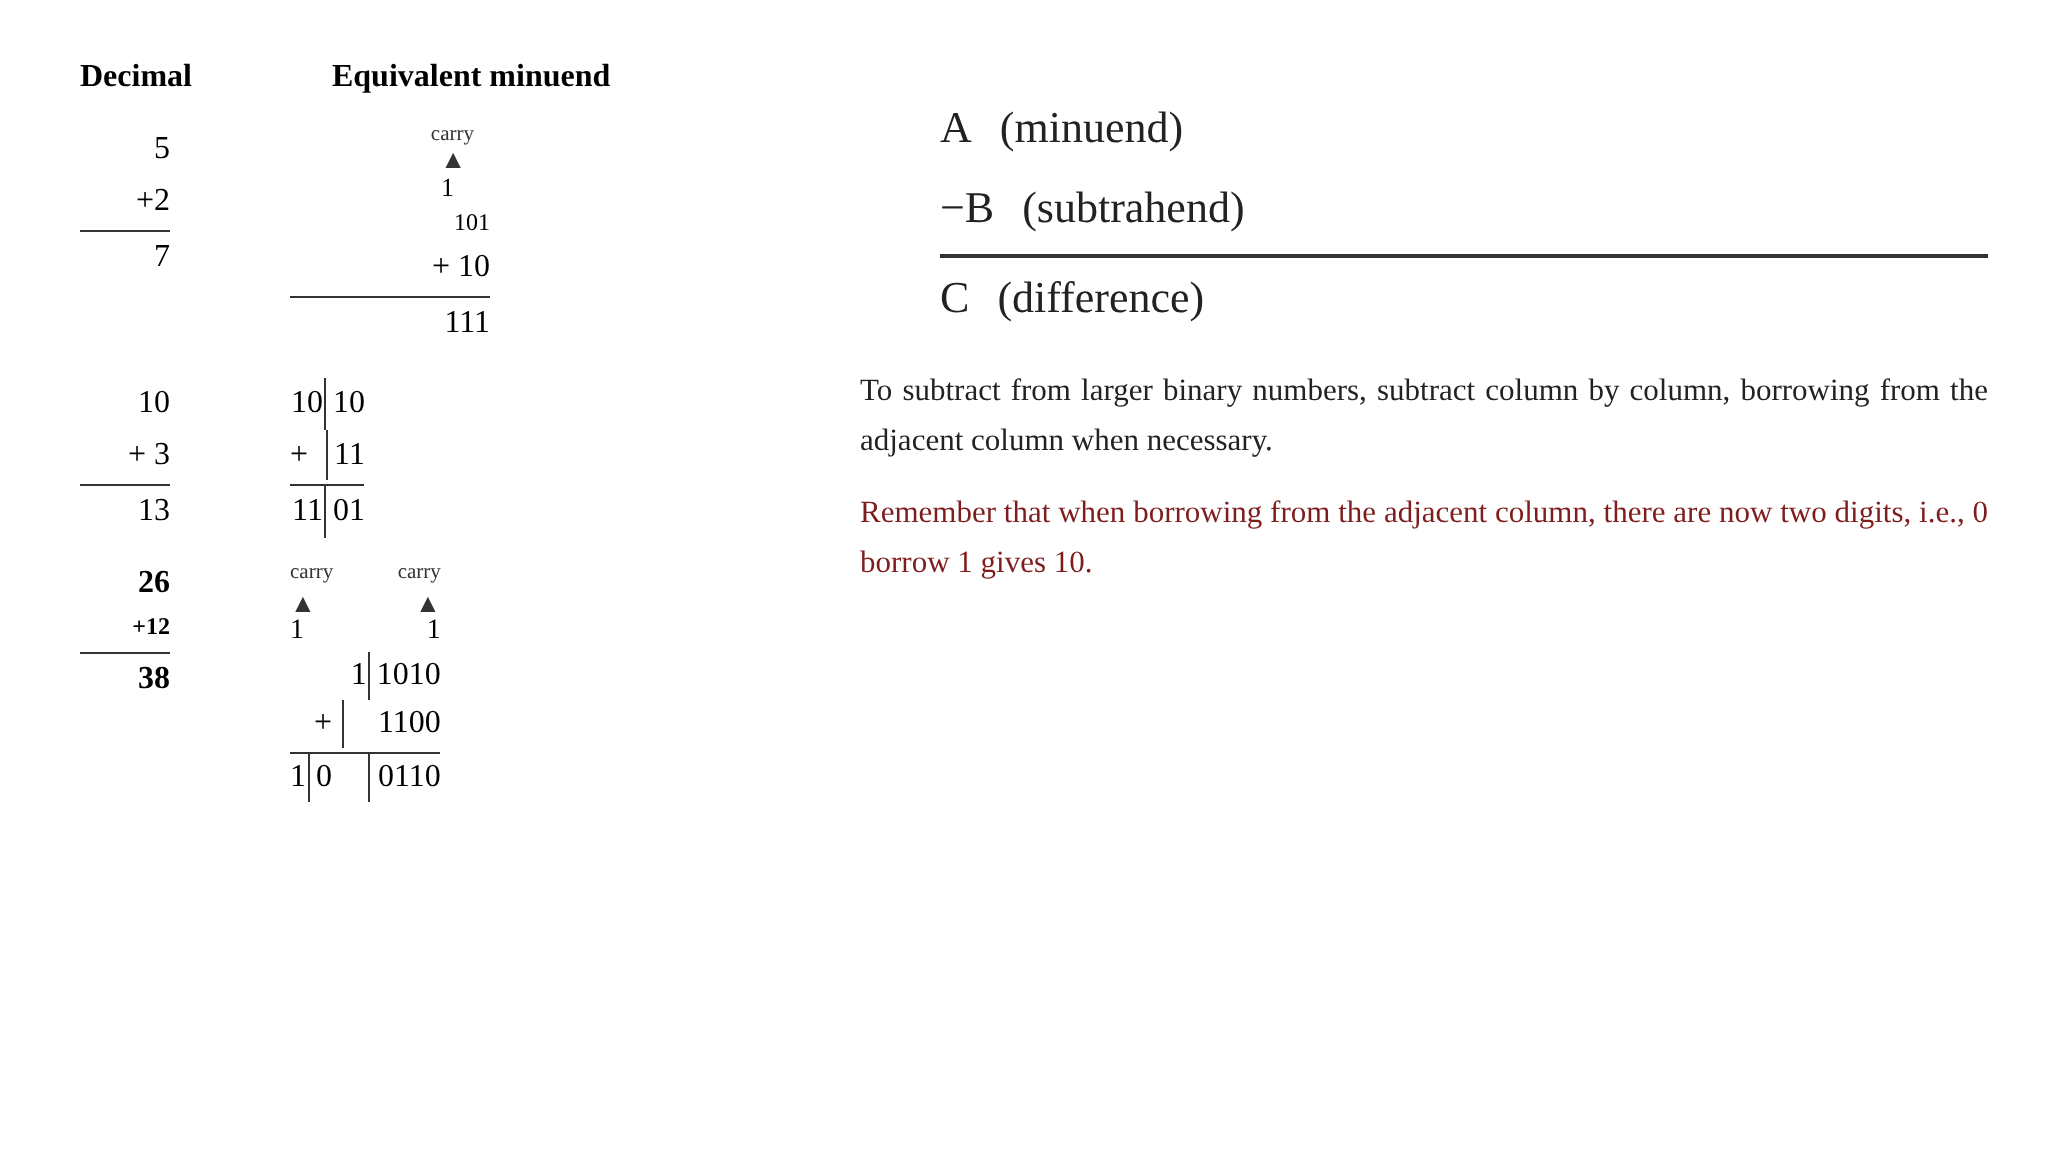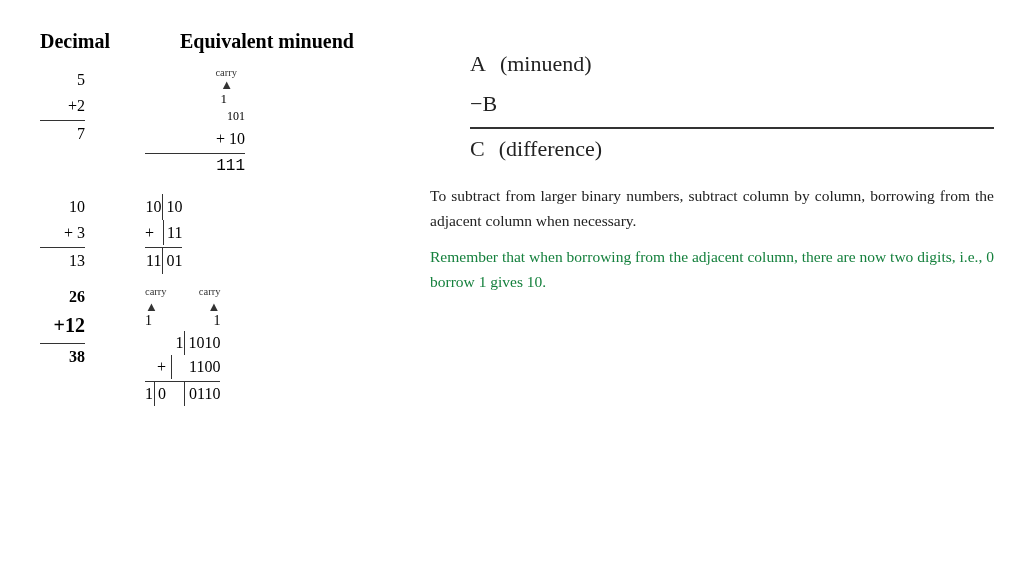--- a/index.html
+++ b/index.html
@@ -20,35 +20,35 @@
     }
     .right-panel {
       flex: 1;
       padding: 30px 30px 20px 20px;
       font-size: 15.5px;
       line-height: 1.65;
       color: #222;
     }
     .col-header {
       font-weight: bold;
-      font-size: 20px;
+      font-size: 16px;
       margin-bottom: 6px;
     }
     
     .right-panel p {
       margin-bottom: 10px;
       text-align: justify;
     }
     .formula-block {
       margin: 14px 0 14px 40px;
       font-size: 22px;
       line-height: 1.7;
     }
     .red-text {
-      color: #15803d;
+      color: #7f1d1d;
     }
   </style>
 </head>
 <body>
 
 <div class="left-panel">
 
   <div style="display:flex; gap:60px; margin-bottom:8px;">
     <div class="col-header">Decimal</div>
     <div class="col-header" style="margin-left:10px;">Equivalent minuend</div>
@@ -62,21 +62,21 @@
       <div style="font-size:16px; line-height:1.6;">7</div>
     </div>
 
     <div style="min-width:100px; text-align:right; position:relative; margin-left:30px;">
 
       <div style="font-size:10.5px; text-align:right; color:#333; margin-right:8px;">carry</div>
       <div style="font-size:13px; text-align:right; color:#333; margin-right:12px; line-height:1;">▲</div>
       <div style="font-size:13px; text-align:right; margin-right:18px; line-height:1.2;">1</div>
       <div style="font-size:12px; line-height:1.6; text-align:right;">101</div>
       <div style="font-size:16px; line-height:1.6; border-bottom:1.5px solid #333; padding-bottom:2px; text-align:right;">+ 10</div>
-      <div style="font-size:16px; line-height:1.6; text-align:right;font-family:Liberation Mono, monospace;">111</div>
+      <div style="font-size:16px; line-height:1.6; text-align:right;">111</div>
     </div>
   </div>
 
   <div style="display:flex; gap:30px; align-items:flex-start; margin-bottom:10px; margin-top:14px;">
 
     <div style="min-width:45px; text-align:right;">
       <div style="font-size:16px; line-height:1.6;">10</div>
       <div style="font-size:16px; line-height:1.6; border-bottom:1.5px solid #333; padding-bottom:2px;">+ 3</div>
       <div style="font-size:16px; line-height:1.6;">13</div>
     </div>
@@ -94,21 +94,21 @@
         <span>11</span>
           <span style="border-left:1.5px solid #333; padding-left:3px; margin-left:1px;">01</span>
       </div>
     </div>
   </div>
 
   <div style="display:flex; gap:30px; align-items:flex-start; margin-top:10px;">
 
     <div style="min-width:45px; text-align:right;font-weight:bold;">
       <div style="font-size:16px; line-height:1.6;">26</div>
-      <div style="font-size:20px; line-height:1.6; border-bottom:1.5px solid #333; padding-bottom:2px;">+12</div>
+      <div style="font-size:12px; line-height:1.6; border-bottom:1.5px solid #333; padding-bottom:2px;">+12</div>
       <div style="font-size:16px; line-height:1.6;">38</div>
     </div>
 
     <div style="margin-left:30px; font-size:16px; line-height:1.5;">
 
       <div style="display:flex; justify-content:space-between; font-size:10.5px; color:#333; margin-bottom:0; gap:20px;">
         <span>carry</span>
         <span>carry</span>
       </div>
 
@@ -141,20 +141,21 @@
 
 <div class="right-panel">
 
   <div class="formula-block">
     <div style="display:flex; align-items:center; gap:14px; font-size:22px; line-height:1.8;">
       <span>A</span>
       <span>(minuend)</span>
     </div>
     <div style="display:flex; align-items:center; gap:14px; font-size:22px; line-height:1.8; border-bottom: 2px solid #333; padding-bottom:4px;">
       <span>−B</span>
+      <span>(subtrahend)</span>
     </div>
     <div style="display:flex; align-items:center; gap:14px; font-size:22px; line-height:1.8;">
       <span>C</span>
       <span>(difference)</span>
     </div>
   </div>
 
   <p>To subtract from larger binary numbers, subtract column by column, borrowing from the adjacent column when necessary.</p>
   <p>
     <span class="red-text">Remember that when borrowing from the adjacent column, there are now two digits, i.e., 0 borrow 1 gives 10.</span>

